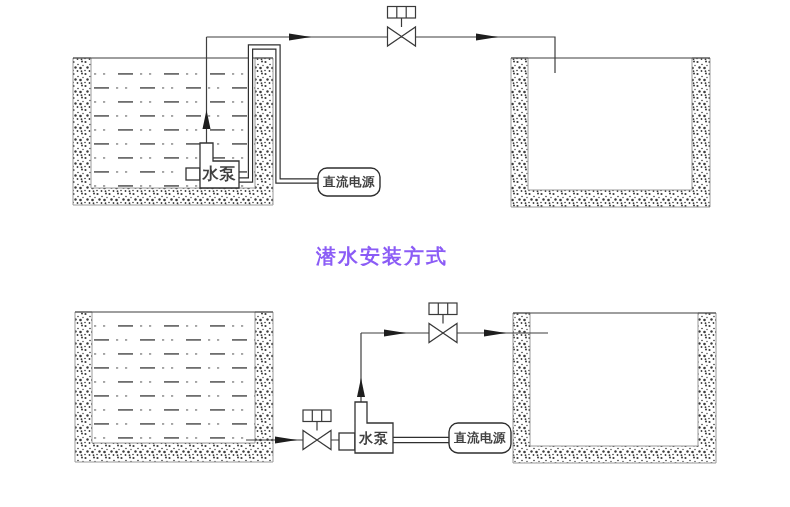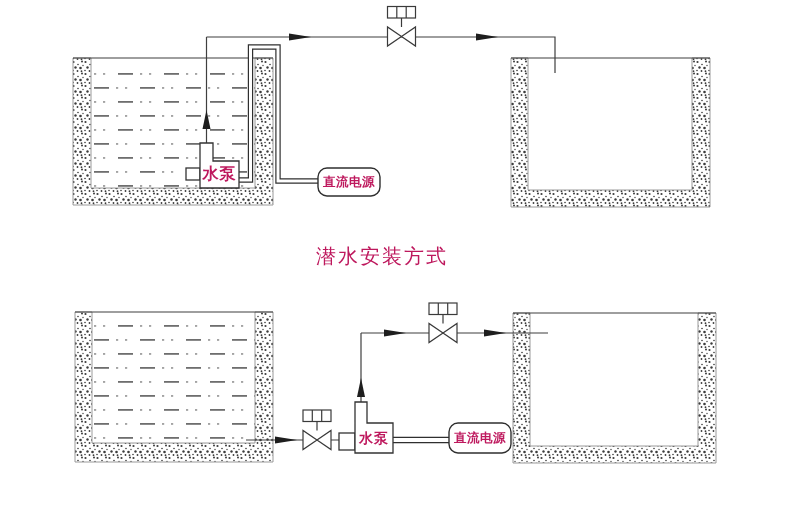--- a/index.html
+++ b/index.html
@@ -7,34 +7,34 @@
     position:relative;
     width:790px;height:507px;
     background:#ffffff;
     overflow:hidden;
     font-family:"DejaVu Sans","Liberation Sans",sans-serif;
   }
   .stage svg{position:absolute;left:0;top:0;}
   .label{
     position:absolute;
     display:flex;align-items:center;justify-content:center;
-    color:#be185d;
+    color:#404040;
     font-weight:700;
     white-space:nowrap;
     letter-spacing:1px;
     user-select:none;
   }
   .pump-label-top   {left:200px;top:161px;width:39px;height:27px;font-size:16px;}
   .pump-label-bottom{left:355px;top:424px;width:38px;height:29px;font-size:14px;}
   .power-label-top   {left:318px;top:168px;width:62px;height:28px;font-size:12.5px;letter-spacing:.5px;}
   .power-label-bottom{left:449px;top:423px;width:62px;height:30px;font-size:12.5px;letter-spacing:.5px;}
   .caption{
     position:absolute;
     display:flex;align-items:center;justify-content:center;
-    color:#be185d;font-size:20px;font-weight:400;letter-spacing:2px;
+    color:#8b5cf6;font-size:20px;font-weight:700;letter-spacing:2px;
     white-space:nowrap;user-select:none;
   }
   .caption-top   {left:262px;top:243px;width:240px;height:26px;}
   .caption-bottom{left:272px;top:478px;width:240px;height:26px;font-size:19px;}
 </style>
 </head>
 <body>
 
 <div class="stage">
 

